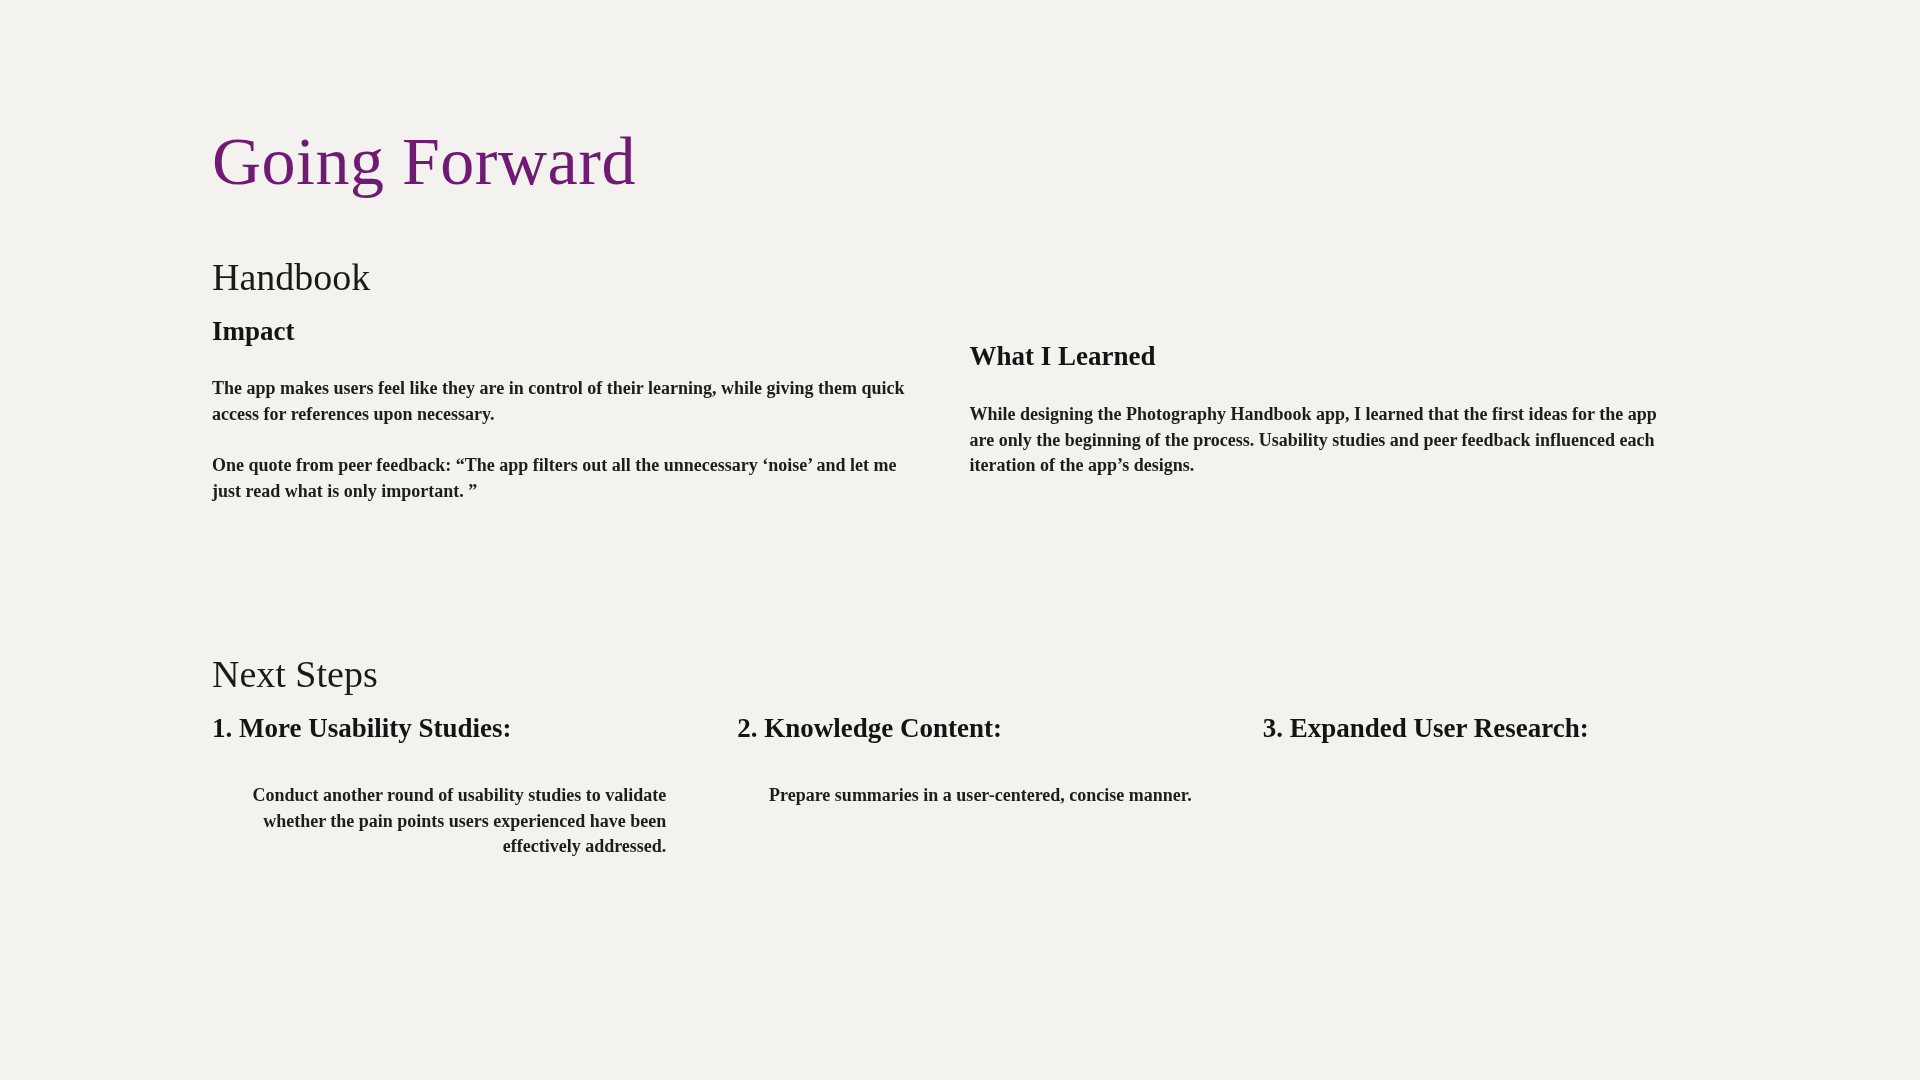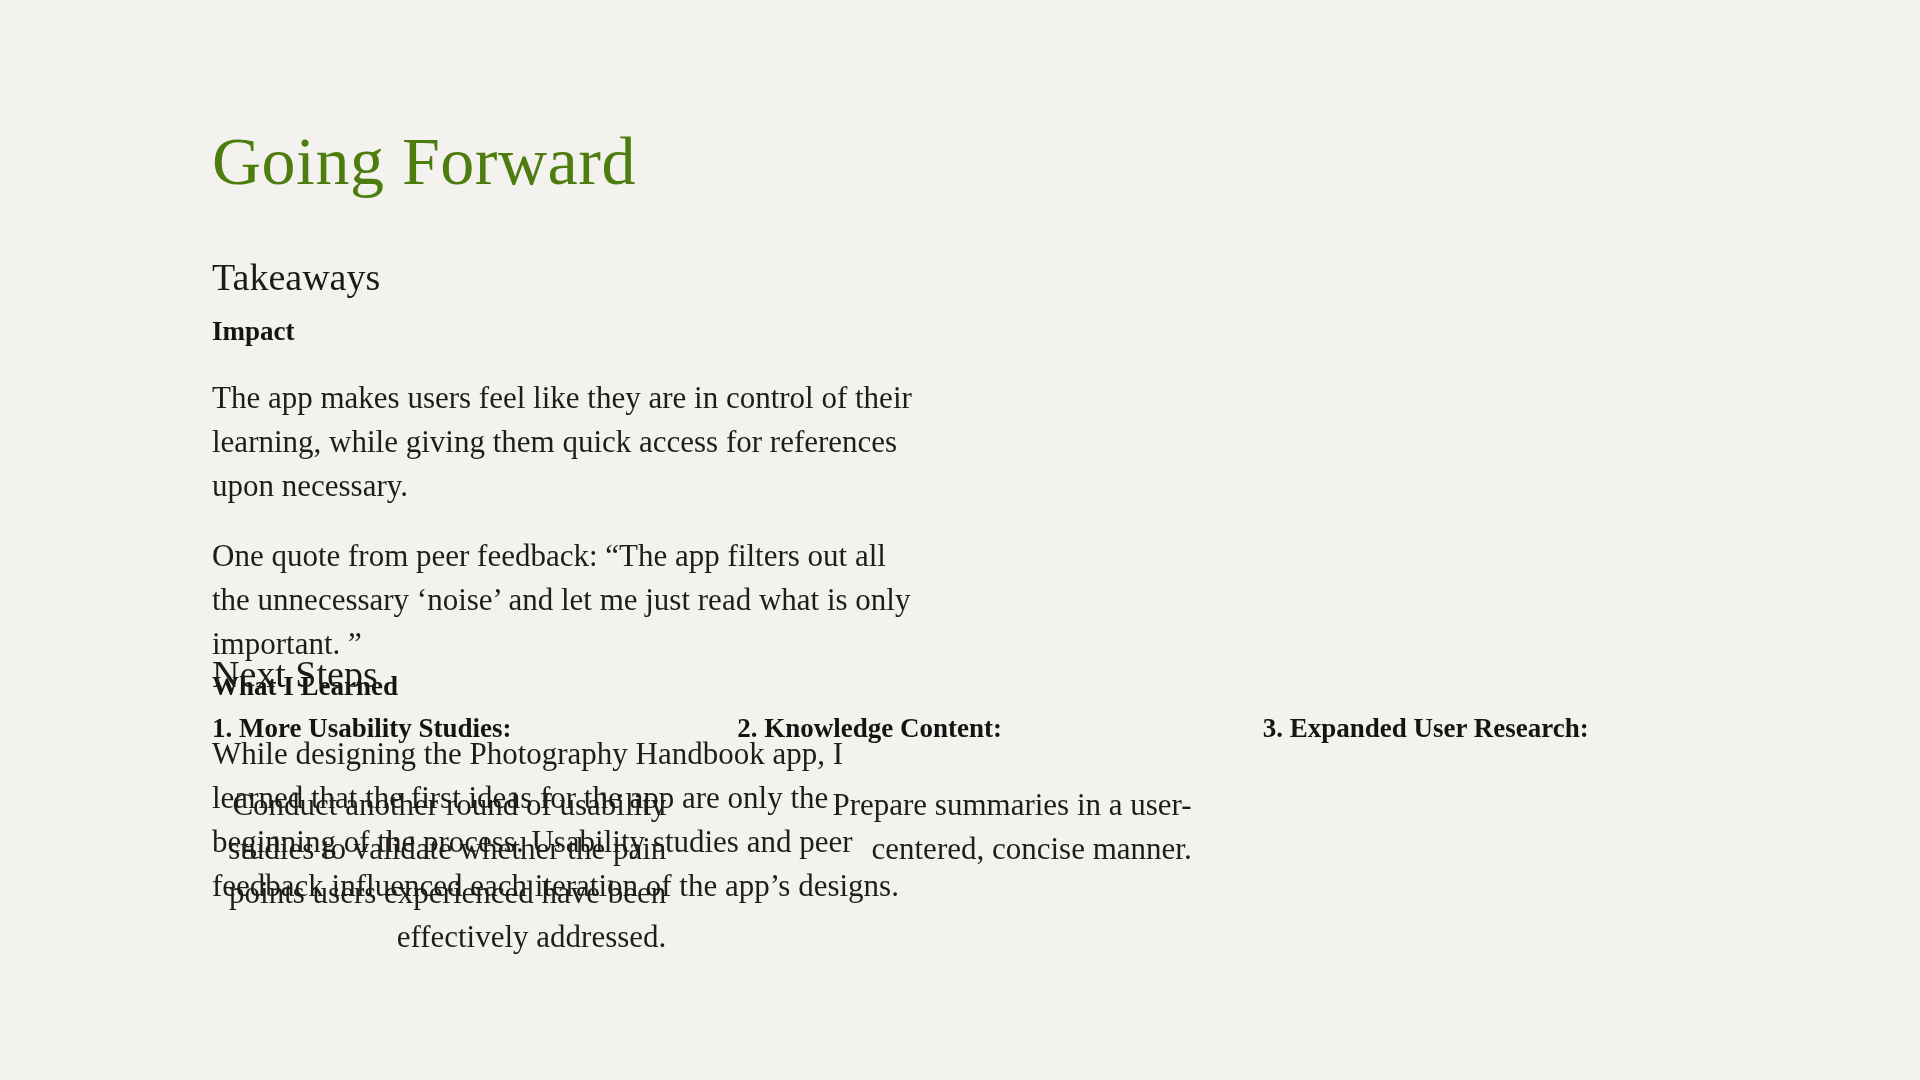--- a/index.html
+++ b/index.html
@@ -20,42 +20,42 @@
     height: 1080px;
     box-sizing: border-box;
     padding: 0;
   }
   .page-title {
     position: absolute;
     left: 212px;
     top: 78px;
     font-size: 68px;
     font-weight: 400;
-    color: #4d7c0f;
+    color: #701a75;
     letter-spacing: 0.5px;
     line-height: 1.1;
   }
   .section {
     position: absolute;
     left: 212px;
   }
   .section-heading {
     font-size: 38px;
     font-weight: 400;
     color: #1c1a18;
     margin: 0 0 14px 0;
     line-height: 1.2;
   }
   #takeaways-section { top: 255px; width: 1500px; }
   #next-steps-section { top: 652px; width: 1560px; }
 
   .two-col {
     display: flex;
-    flex-direction: column;
-    gap: 4px;
+    gap: 15px;
+    align-items: center;
   }
   .col-takeaway {
     width: 790px;
     padding-right: 30px;
     box-sizing: border-box;
   }
   .three-col {
     display: flex;
     flex-direction: row;
     gap: 16px;
@@ -69,38 +69,39 @@
     font-size: 27px;
     font-weight: 700;
     color: #161412;
     margin: 0 0 28px 0;
     line-height: 1.25;
   }
   .col-title.step {
     margin-bottom: 38px;
   }
   .body-text {
-    font-size: 31px;
+    font-size: 18px;
     line-height: 1.42;
     color: #1f1d1b;
     margin: 0 0 26px 0;
     max-width: 700px;
+    font-weight: bold;
   }
   .body-text:last-child { margin-bottom: 0; }
   .col-step .body-text { max-width: 470px; text-align: right; }
 </style>
 </head>
 <body>
 
 <div class="slide">
 
   <h1 class="page-title">Going Forward</h1>
 
   <section class="section" id="takeaways-section">
-    <h2 class="section-heading">Takeaways</h2>
+    <h2 class="section-heading">Handbook</h2>
 
     <div class="two-col">
 
       <div class="col-takeaway">
         <h3 class="col-title">Impact</h3>
         <p class="body-text">The app makes users feel like they are in control of their learning, while giving them quick access for references upon necessary.</p>
         <p class="body-text">One quote from peer feedback: “The app filters out all the unnecessary ‘noise’ and let me just read what is only important. ”</p>
       </div>
 
       <div class="col-takeaway">

